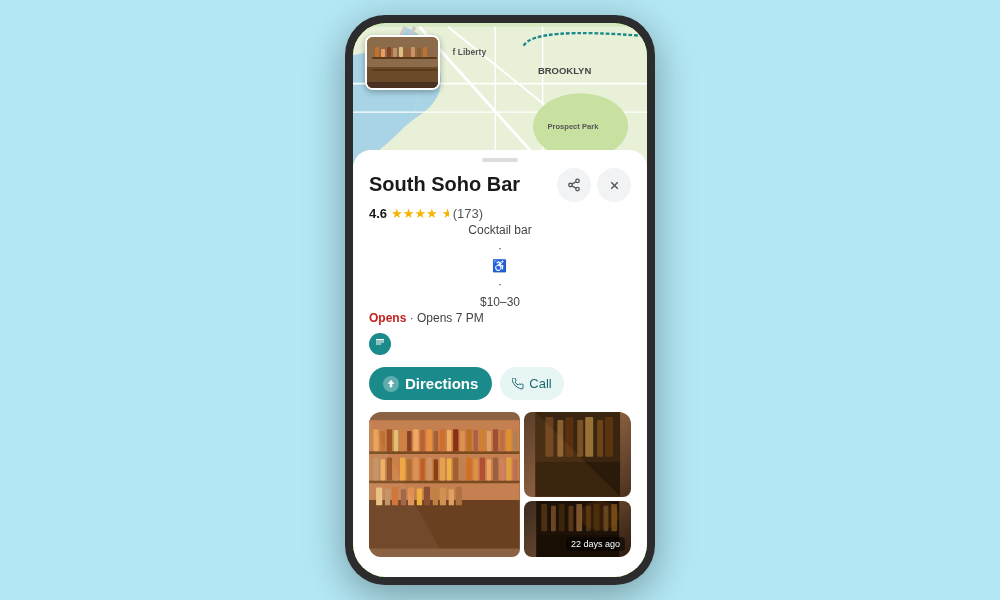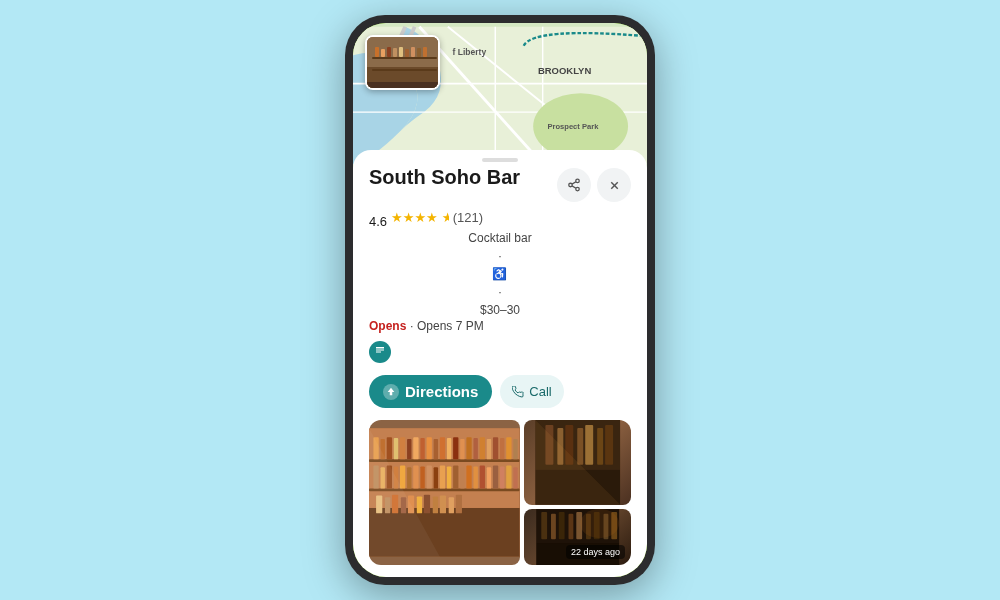--- a/index.html
+++ b/index.html
@@ -94,21 +94,21 @@
     .handle-pill {
       width: 36px;
       height: 4px;
       background: #ddd;
       border-radius: 2px;
     }
 
     
     .header-row {
       display: flex;
-      align-items: flex-start;
+      align-items: center;
       justify-content: space-between;
       margin-bottom: 4px;
     }
 
     .place-title {
       font-size: 20px;
       font-weight: 700;
       color: #1a1a1a;
       flex: 1;
       padding-right: 8px;
@@ -138,22 +138,21 @@
     .rating-row {
       display: flex;
       align-items: center;
       gap: 4px;
       font-size: 13px;
       color: #1a1a1a;
       margin-bottom: 2px;
     }
 
     .rating-num {
-      font-weight: 400;
-      margin-top: 8px;
+      font-weight: 700;
     }
 
     .stars {
       color: #f4b400;
       font-size: 13px;
     }
 
     .review-count {
       color: #555;
     }
@@ -392,29 +391,29 @@
             </svg>
           </button>
         </div>
       </div>
 
       <div class="rating-row">
         <span class="rating-num">4.6</span>
         <span class="stars">★★★★</span>
           <span style="color: rgb(244, 180, 0); font-size: 13px; display: inline-block; width: 7px; overflow: hidden;">★</span>
 
-        <span class="review-count">(121)</span>
+        <span class="review-count">(173)</span>
       </div>
 
       <div class="info-row">
         <span>Cocktail bar</span>
         <span>·</span>
         <span class="accessibility-icon">♿</span>
         <span>·</span>
-        <span>$30–30</span>
+        <span>$10–30</span>
       </div>
 
       <div class="status-row">
         <span class="status-closed">Opens</span>
         <span class="status-opens">· Opens 7 PM</span>
       </div>
 
       <div class="saved-row">
         <div class="saved-icon">
           <svg width="12" height="12" viewBox="0 0 24 24" fill="white">

